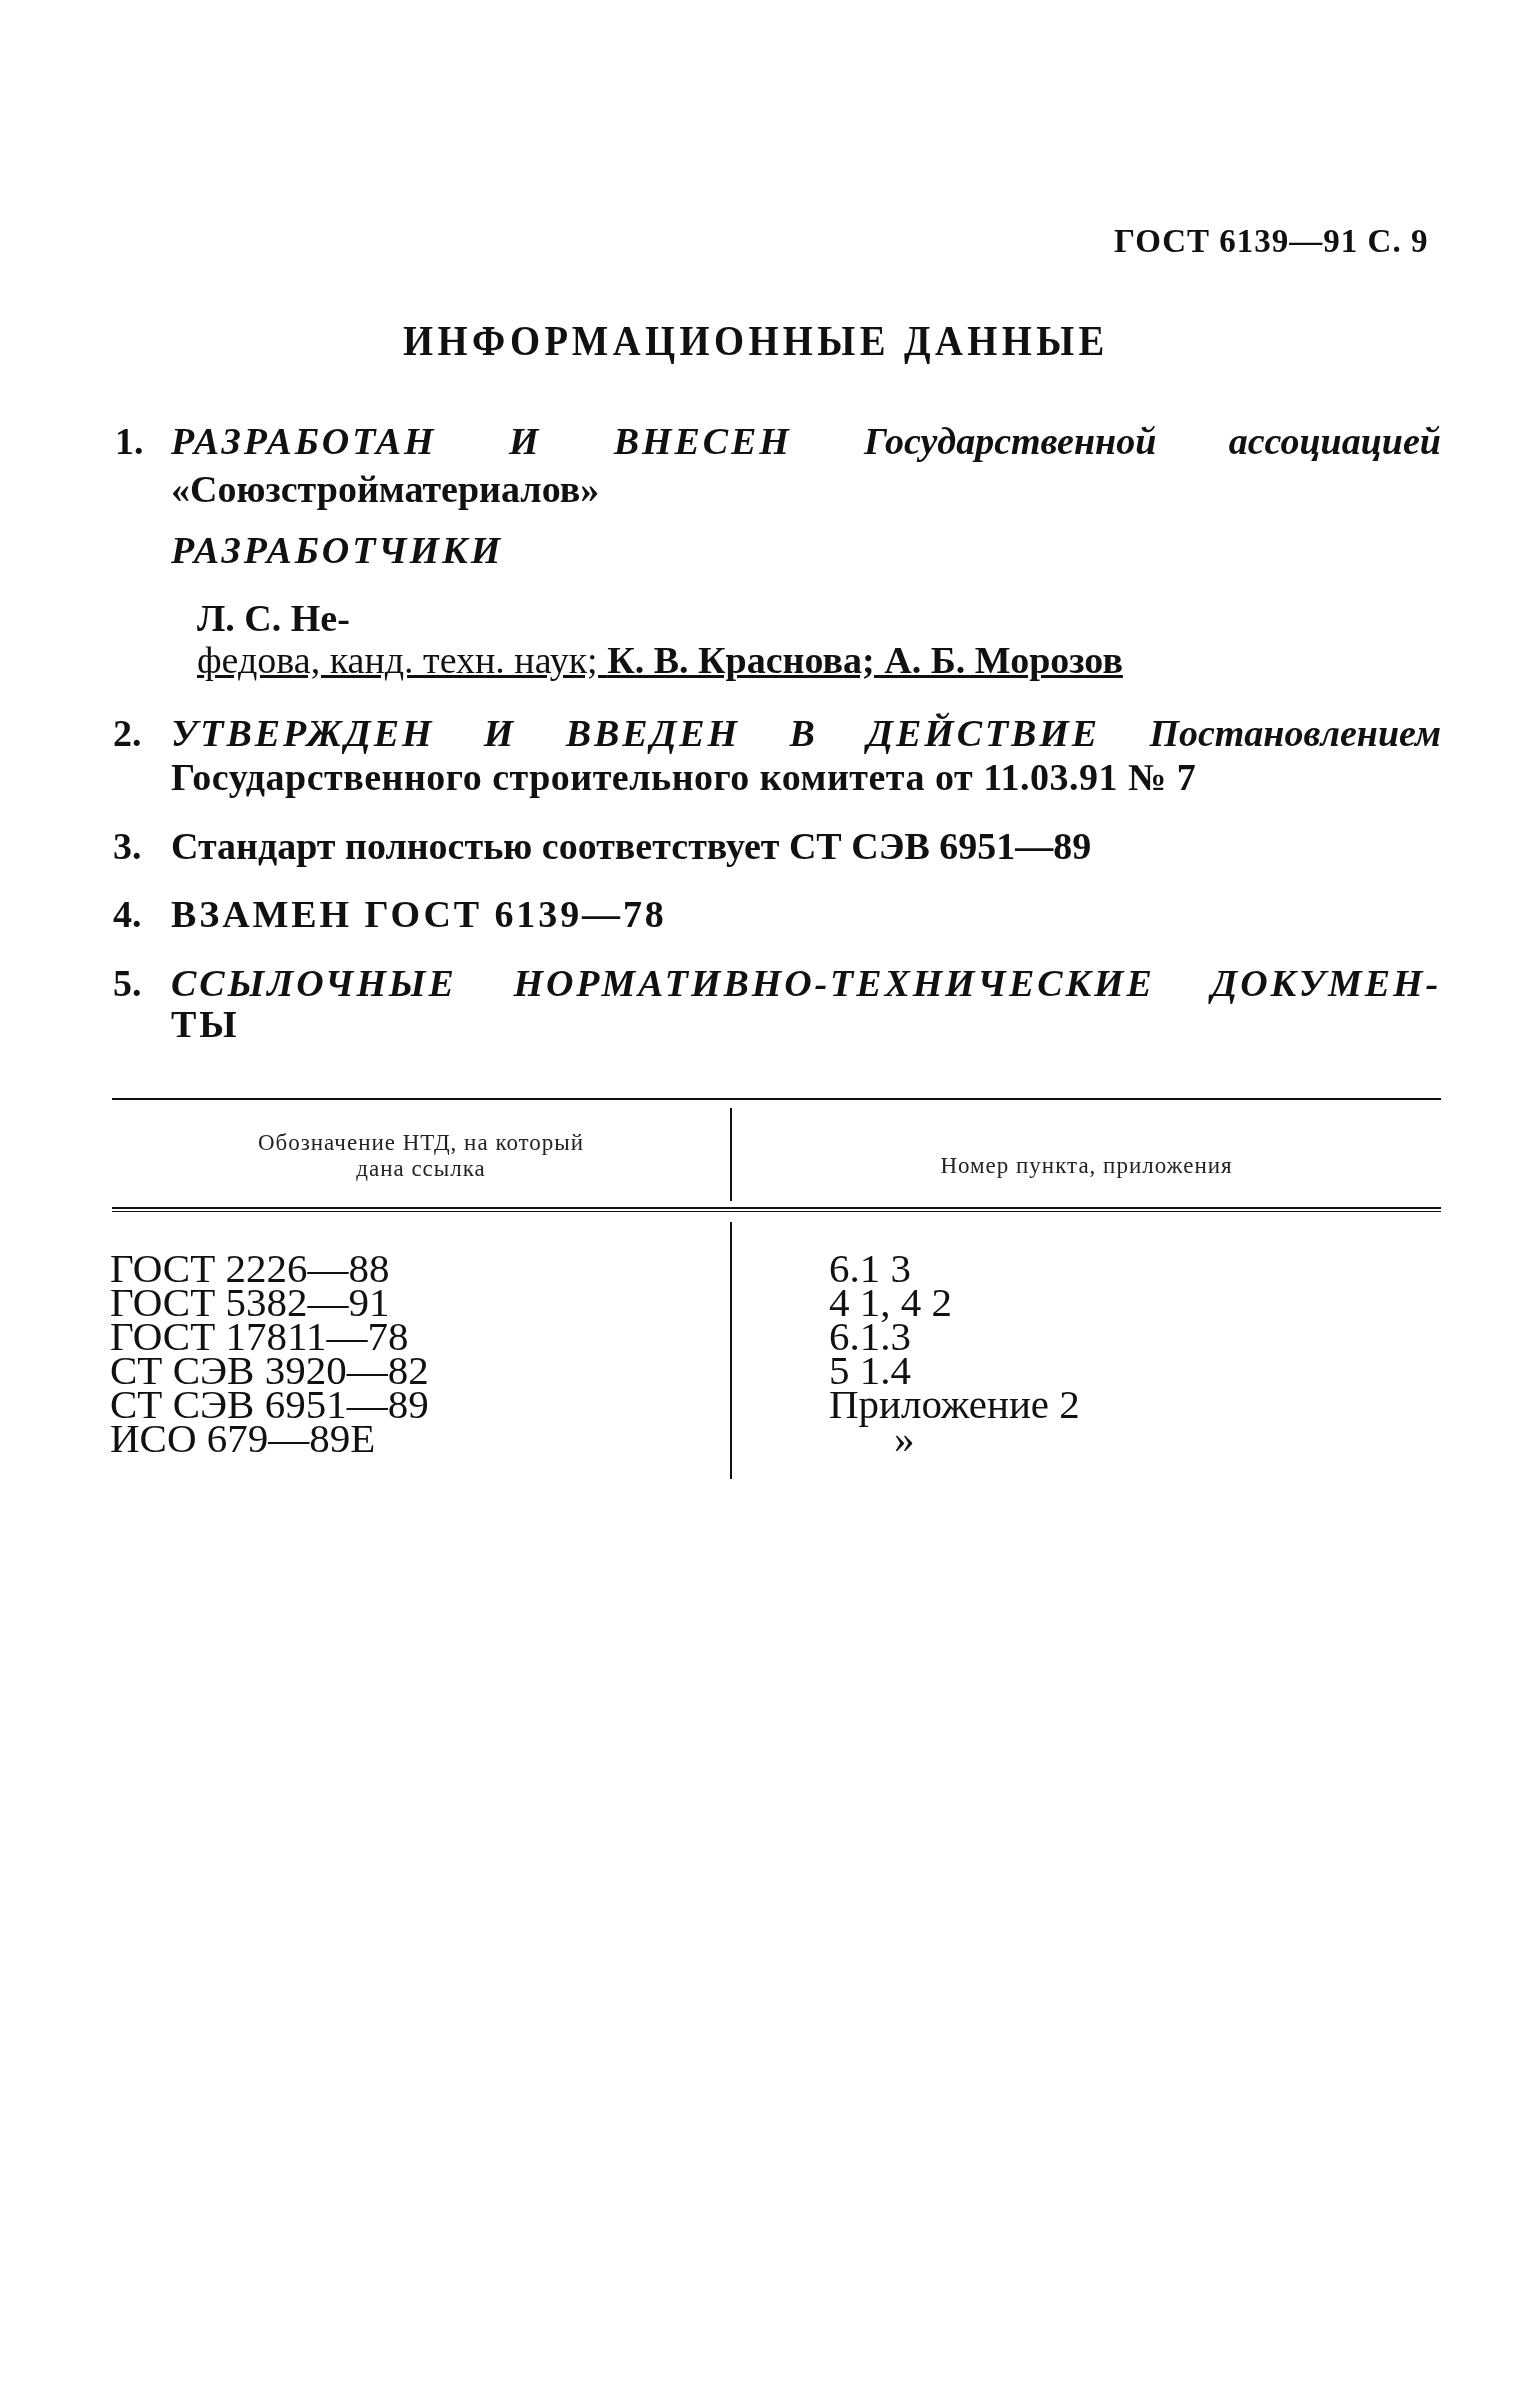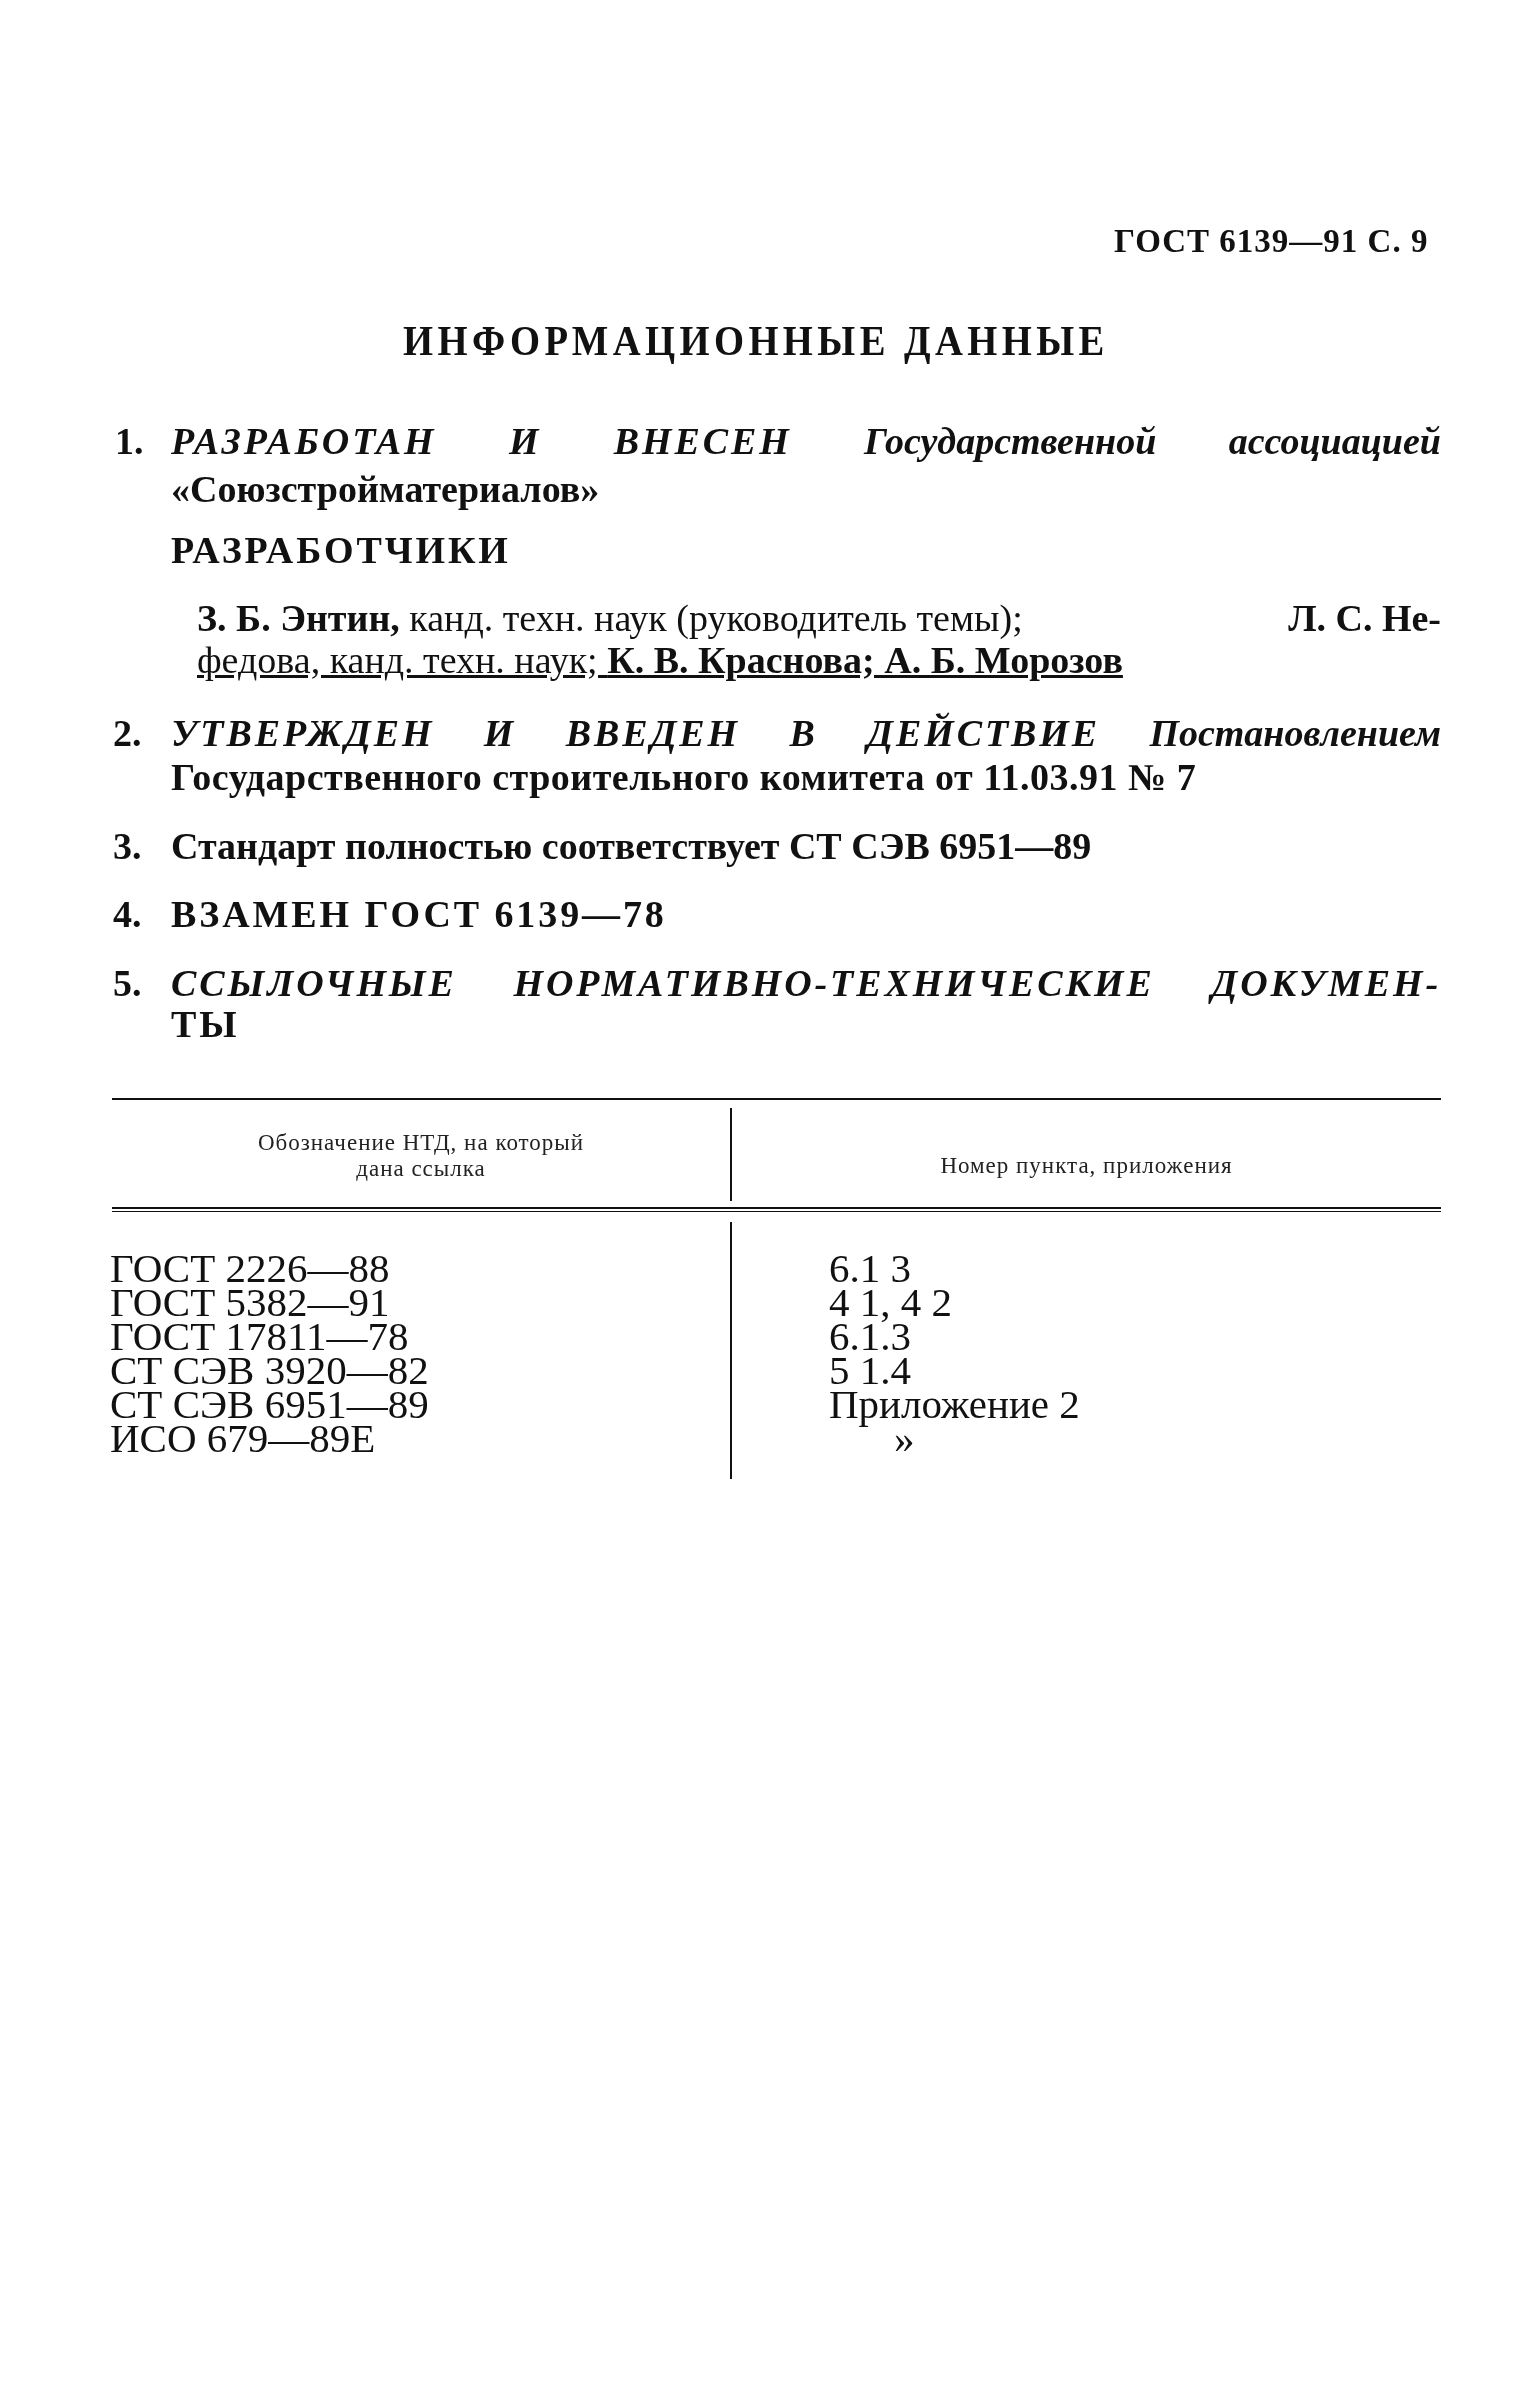--- a/index.html
+++ b/index.html
@@ -27,23 +27,22 @@
 <div>
   <div class="abs num" style="left:115px; top:419px;">1.</div>
   <div class="abs line just" style="left:171px; top:419px;">
     <span class="b caps">РАЗРАБОТАН</span>
     <span class="b caps">И</span>
     <span class="b caps">ВНЕСЕН</span>
     <span class="b">Государственной</span>
     <span class="b">ассоциацией</span>
   </div>
   <div class="abs line b" style="left:171px; top:467px;text-align:right;">«Союзстройматериалов»</div>
-  <div class="abs line b caps" style="left:171px; top:528px;">РАЗРАБОТЧИКИ</div>
+  <div class="abs line b caps" style="left:171px; top:528px;font-style:italic;">РАЗРАБОТЧИКИ</div>
   <div class="abs line" style="left:197px; top:596px; width:1244px; display:flex; justify-content:space-between;">
-    <span style="white-space:pre;"><b>З. Б. Энтин,</b><span> канд. техн. наук (руководитель темы); </span></span>
     <b>Л. С. Не-</b>
   </div>
   <div class="abs line" style="left:197px; top:638px; white-space:pre;text-decoration:underline;"><span>федова, канд. техн. наук; </span><b>К. В. Краснова; А. Б. Морозов</b></div>
 </div>
 
 <div>
   <div class="abs num" style="left:113px; top:711px;">2.</div>
   <div class="abs line just" style="left:171px; top:711px;">
     <span class="b caps">УТВЕРЖДЕН</span>
     <span class="b caps">И</span>

